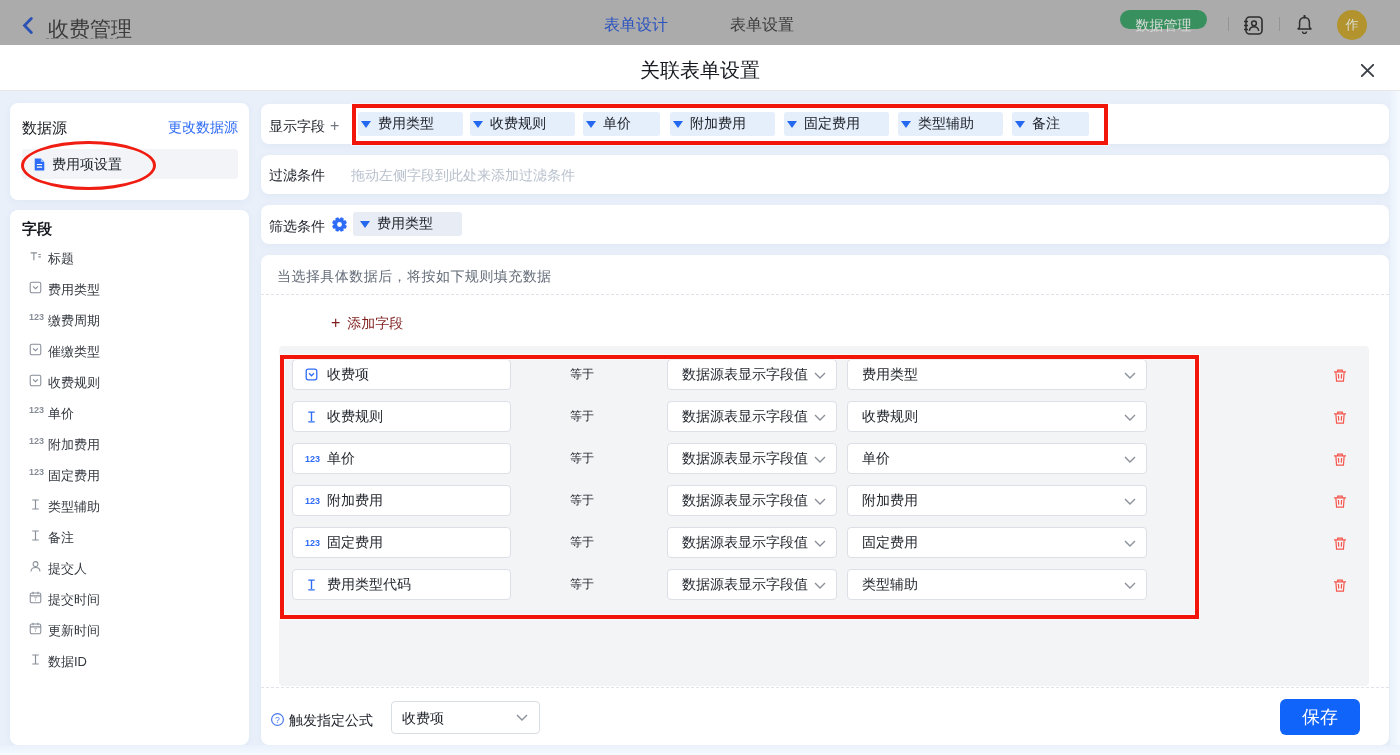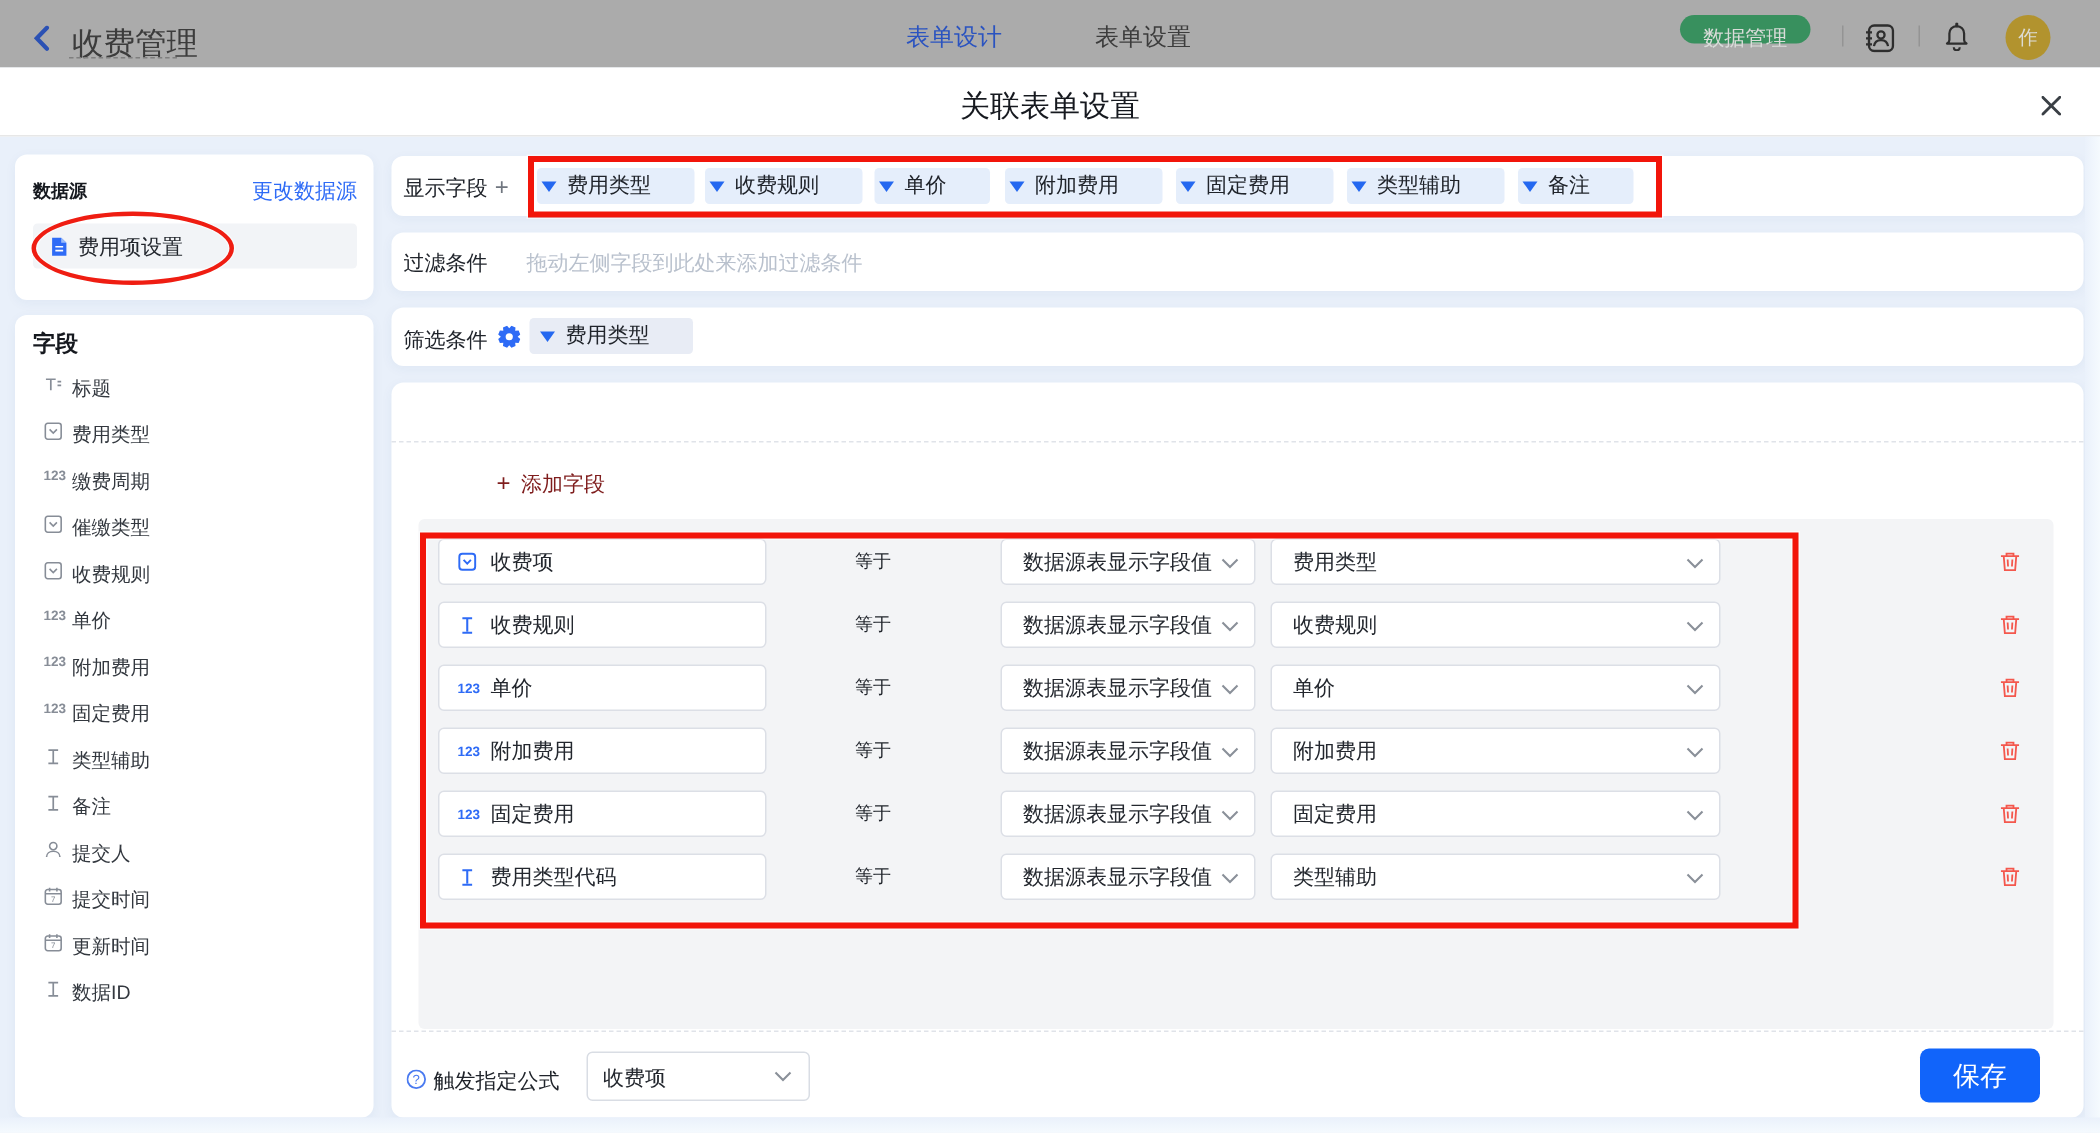--- a/index.html
+++ b/index.html
@@ -19,21 +19,21 @@
 #topbar .sep2 { left:1279px; top:17px; height:14px; border-left:1px solid #949494; }
 #topbar .avatar { left:1337px; top:10px; width:30px; height:30px; border-radius:50%; background:#b2932e; color:#dcdcd4; font-size:13px; text-align:center; line-height:30px; }
 
 
 #mtitle { left:0; top:45px; width:1400px; height:46px; background:#fff; border-bottom:1px solid #e7e7e7; }
 #mtitle .t { width:100%; top:12px; text-align:center; font-size:20px; color:#16191f; }
 
 
 .card { background:#fff; border-radius:8px; box-shadow:0 2px 8px rgba(40,70,140,0.05); }
 #card1 { left:10px; top:103px; width:239px; height:97px; }
-#card1 .h { left:12px; top:16px; font-size:12px; font-weight:bold; color:#16191f; }
+#card1 .h { left:12px; top:16px; font-size:15px; font-weight:normal; color:#16191f; }
 #card1 .lnk { left:158px; top:16px; font-size:14px; color:#2e6bf6; }
 #card1 .row { left:12px; top:46px; width:216px; height:30px; background:#f2f4f7; border-radius:3px; }
 #card1 .row .txt { left:30px; top:7px; font-size:14px; color:#23272e; }
 #ellipse { left:21px; top:141px; width:135px; height:49px; border:3.5px solid #ef1d12; border-radius:50%; box-shadow:0 0 0 1px rgba(255,255,255,0.5), inset 0 0 0 1px rgba(255,255,255,0.5); }
 #card2 { left:10px; top:210px; width:239px; height:535px; }
 #card2 .h { left:12px; top:10px; font-size:15px; font-weight:bold; color:#16191f; }
 .fitem { position:absolute; left:19px; height:31px; display:flex; align-items:flex-start; gap:6px; font-size:13px; color:#33383f; }
 .fitem svg { flex:0 0 auto; width:13px; height:13px; }
 .n123 { font-size:9px; font-weight:bold; color:#878d97; letter-spacing:0; width:13px; text-align:center; }
 
@@ -215,20 +215,21 @@
 <div class="rlabel" style="top:218px">筛选条件</div>
 <svg class="abs" style="left:332px;top:217px" width="15" height="15" viewBox="0 0 15 15">
     <path d="M13.10 7.50 L14.86 8.96 L13.74 11.67 L11.46 11.46 L11.67 13.74 L8.96 14.86 L7.50 13.10 L6.04 14.86 L3.33 13.74 L3.54 11.46 L1.26 11.67 L0.14 8.96 L1.90 7.50 L0.14 6.04 L1.26 3.33 L3.54 3.54 L3.33 1.26 L6.04 0.14 L7.50 1.90 L8.96 0.14 L11.67 1.26 L11.46 3.54 L13.74 3.33 L14.86 6.04 Z" fill="#2e6bf6"></path>
     <circle cx="7.5" cy="7.5" r="2.4" fill="#fff"></circle>
   </svg>
 <div class="tag" style="left:353px;top:212px;background:#e8ecf5;padding-left:7px">
   <span class="tri"></span>费用类型
 </div>
 
 <div class="abs" id="panel">
+  <div class="abs note">当选择具体数据后，将按如下规则填充数据</div>
   <div class="abs dash1"></div>
   <div class="abs addf"><span style="font-size:16px;margin-right:7px">+</span>添加字段</div>
   <div class="abs gray"></div>
   <div class="abs dash2"></div>
 <div class="inbox fldbox" style="top:104px">
       <svg width="13" height="13" viewBox="0 0 16 16">
         <rect x="1.5" y="1.5" width="13" height="13" rx="2.5" fill="none" stroke="#2e6bf6" stroke-width="1.6"></rect>
         <path d="M5 6.5 l3 3 l3-3" fill="none" stroke="#2e6bf6" stroke-width="1.6"></path>
       </svg>
       <span>收费项</span>

